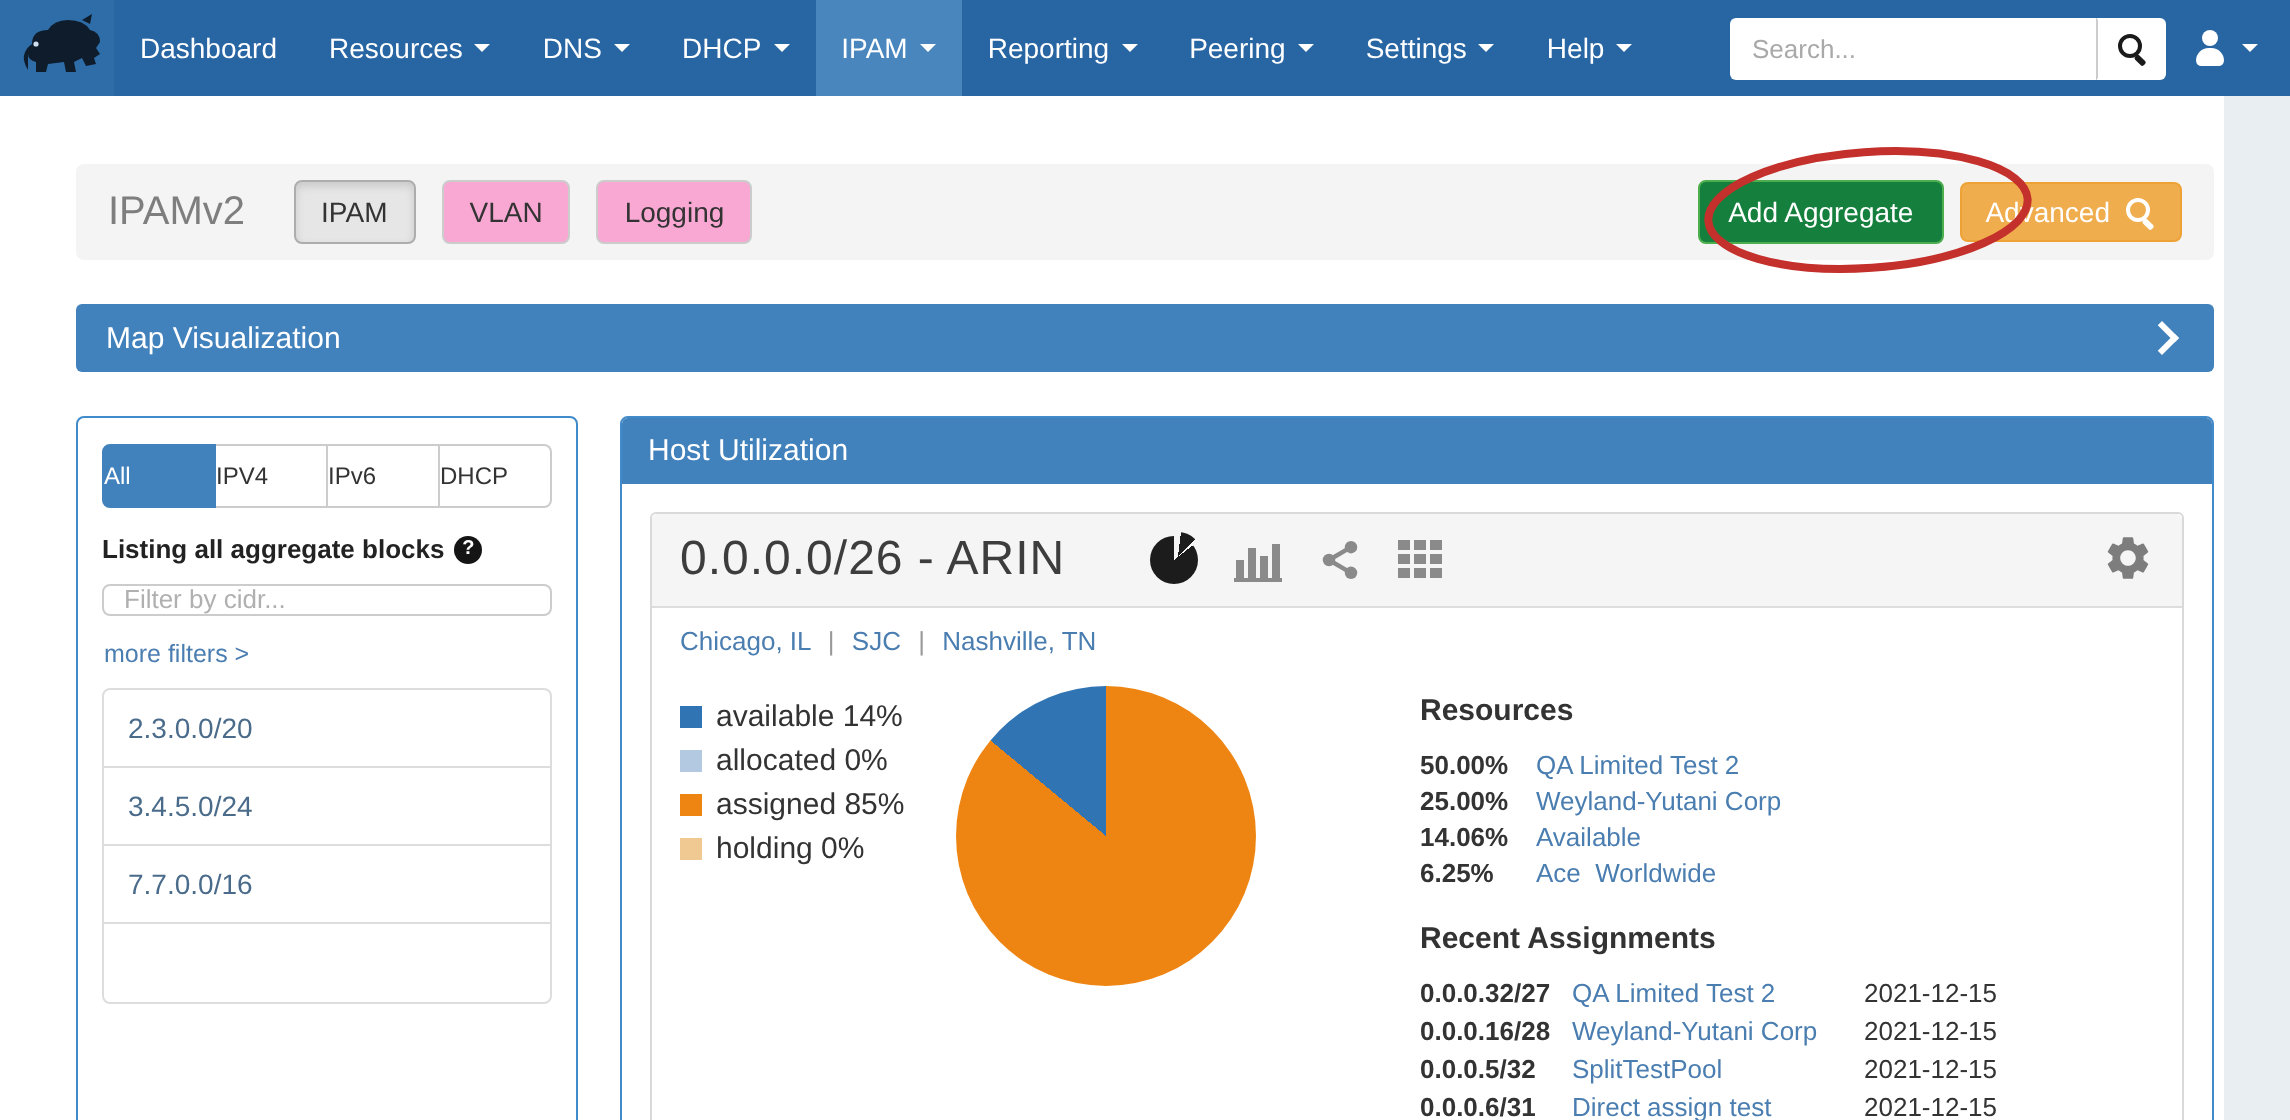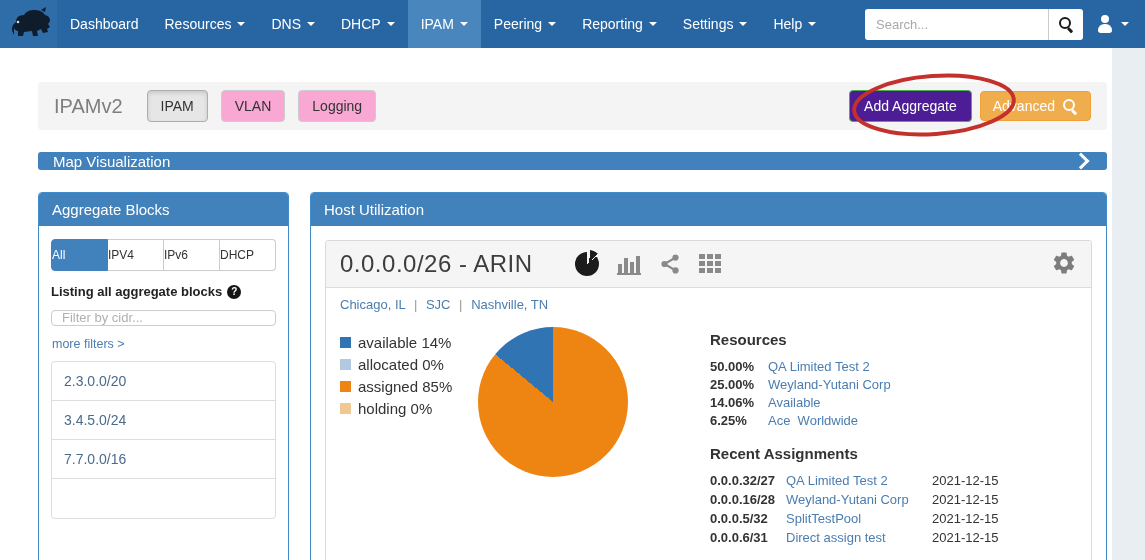--- a/index.html
+++ b/index.html
@@ -34,29 +34,29 @@
                     border-radius:7px 7px 3px 3px}
 
   
   .page-header{margin:34px 38px 0;height:48px;background:#f4f4f4;border-radius:4px;
                display:flex;align-items:center;padding:0 16px;box-sizing:border-box}
   .brand-title{font-size:20px;color:#7e7e7e;margin-right:24px}
   .view-tab{padding:7px 13px;font-size:14px;color:#333;background:#f9a8d4;border:1px solid #ccc;
             border-radius:4px;margin-right:13px;cursor:pointer}
   .view-tab.active{background:#e6e6e6;border-color:#adadad;box-shadow:inset 0 2px 4px rgba(0,0,0,.13)}
   .spacer{flex:1}
-  .btn-green{background:#4c1d95;border:1px solid #4cae4c;color:#fff;font-size:14px;
+  .btn-green{background:#15803d;border:1px solid #4cae4c;color:#fff;font-size:14px;
              padding:7px 14px;border-radius:4px;cursor:pointer}
   .btn-orange{background:#f0ad4e;border:1px solid #eea236;color:#fff;font-size:14px;
               padding:6px 12px;border-radius:4px;margin-left:8px;cursor:pointer;
               display:flex;align-items:center;gap:7px}
   .annotation{position:absolute;left:849px;top:71px;width:170px;height:68px;pointer-events:none;z-index:5}
 
   
-  .map-bar{margin:22px 38px 0;height:18px;background:#4181bc;border-radius:3px;display:flex;
+  .map-bar{margin:22px 38px 0;height:34px;background:#4181bc;border-radius:3px;display:flex;
            align-items:center;padding:0 15px;color:#fff;font-size:15px;cursor:pointer;box-sizing:border-box}
   .chev-right{width:9px;height:9px;border-top:3px solid #fff;border-right:3px solid #fff;
               transform:rotate(45deg);margin-left:auto;margin-right:5px}
 
   
   .content{display:flex;margin:22px 38px 0;gap:21px;align-items:flex-start}
   .panel{border:1px solid #428bca;border-radius:4px;background:#fff;box-sizing:border-box}
   .panel-header{background:#4181bc;color:#fff;font-size:15px;padding:8px 13px;border-radius:3px 3px 0 0}
 
   
@@ -146,25 +146,25 @@
       </div>
     <div class="nav-item">
         <span>DHCP</span>
         <span class="caret"></span>
       </div>
     <div class="nav-item active">
         <span>IPAM</span>
         <span class="caret"></span>
       </div>
     <div class="nav-item">
+        <span>Reporting</span>
+        <span class="caret"></span>
+      </div>
+    <div class="nav-item">
         <span>Peering</span>
-        <span class="caret"></span>
-      </div>
-    <div class="nav-item">
-        <span>Reporting</span>
         <span class="caret"></span>
       </div>
     <div class="nav-item">
         <span>Settings</span>
         <span class="caret"></span>
       </div>
     <div class="nav-item">
         <span>Help</span>
         <span class="caret"></span>
       </div>
@@ -201,21 +201,20 @@
 </svg>
 
 <div class="map-bar">
   <span>Map Visualization</span>
   <span class="chev-right"></span>
 </div>
 
 <div class="content">
 
   <div class="panel agg-panel">
-    <div class="panel-header">Aggregate Blocks</div>
     <div class="agg-body">
       <div class="seg-tabs">
         <div class="seg active">All</div>
         <div class="seg">IPV4</div>
         <div class="seg">IPv6</div>
         <div class="seg">DHCP</div>
       </div>
       <div class="listing">
         <span>Listing all aggregate blocks</span>
         <span class="help-circle">?</span>

